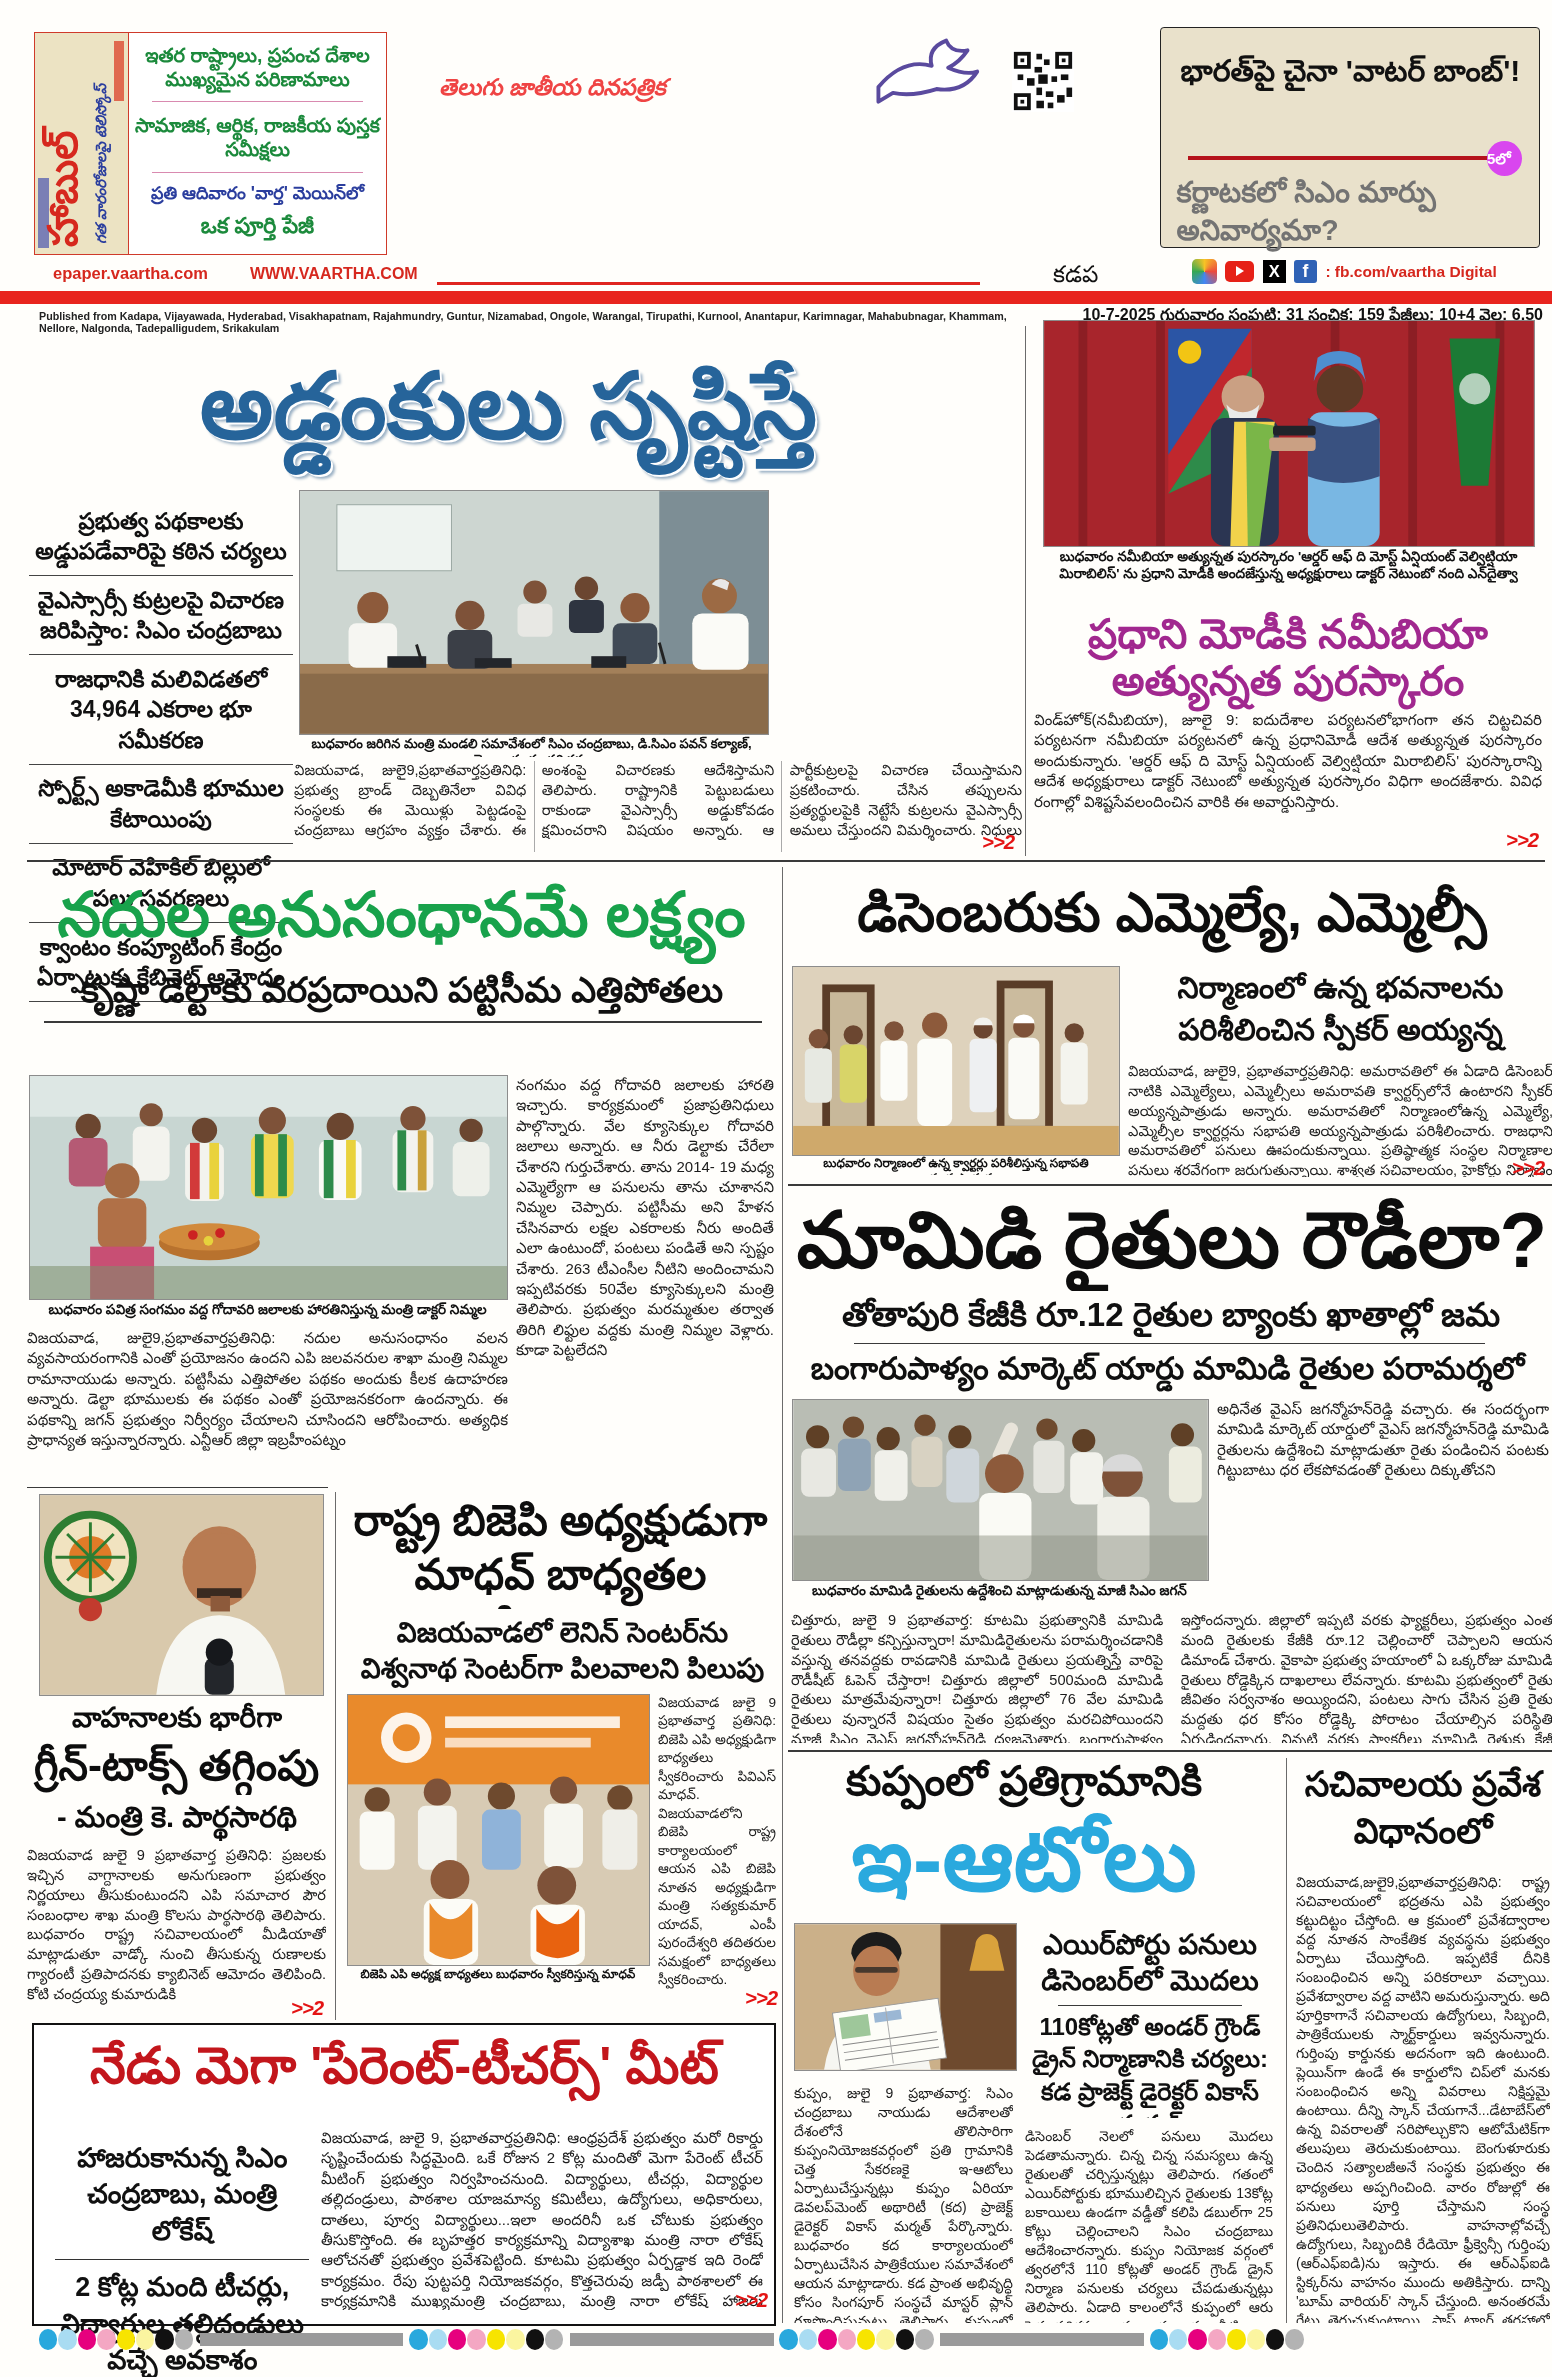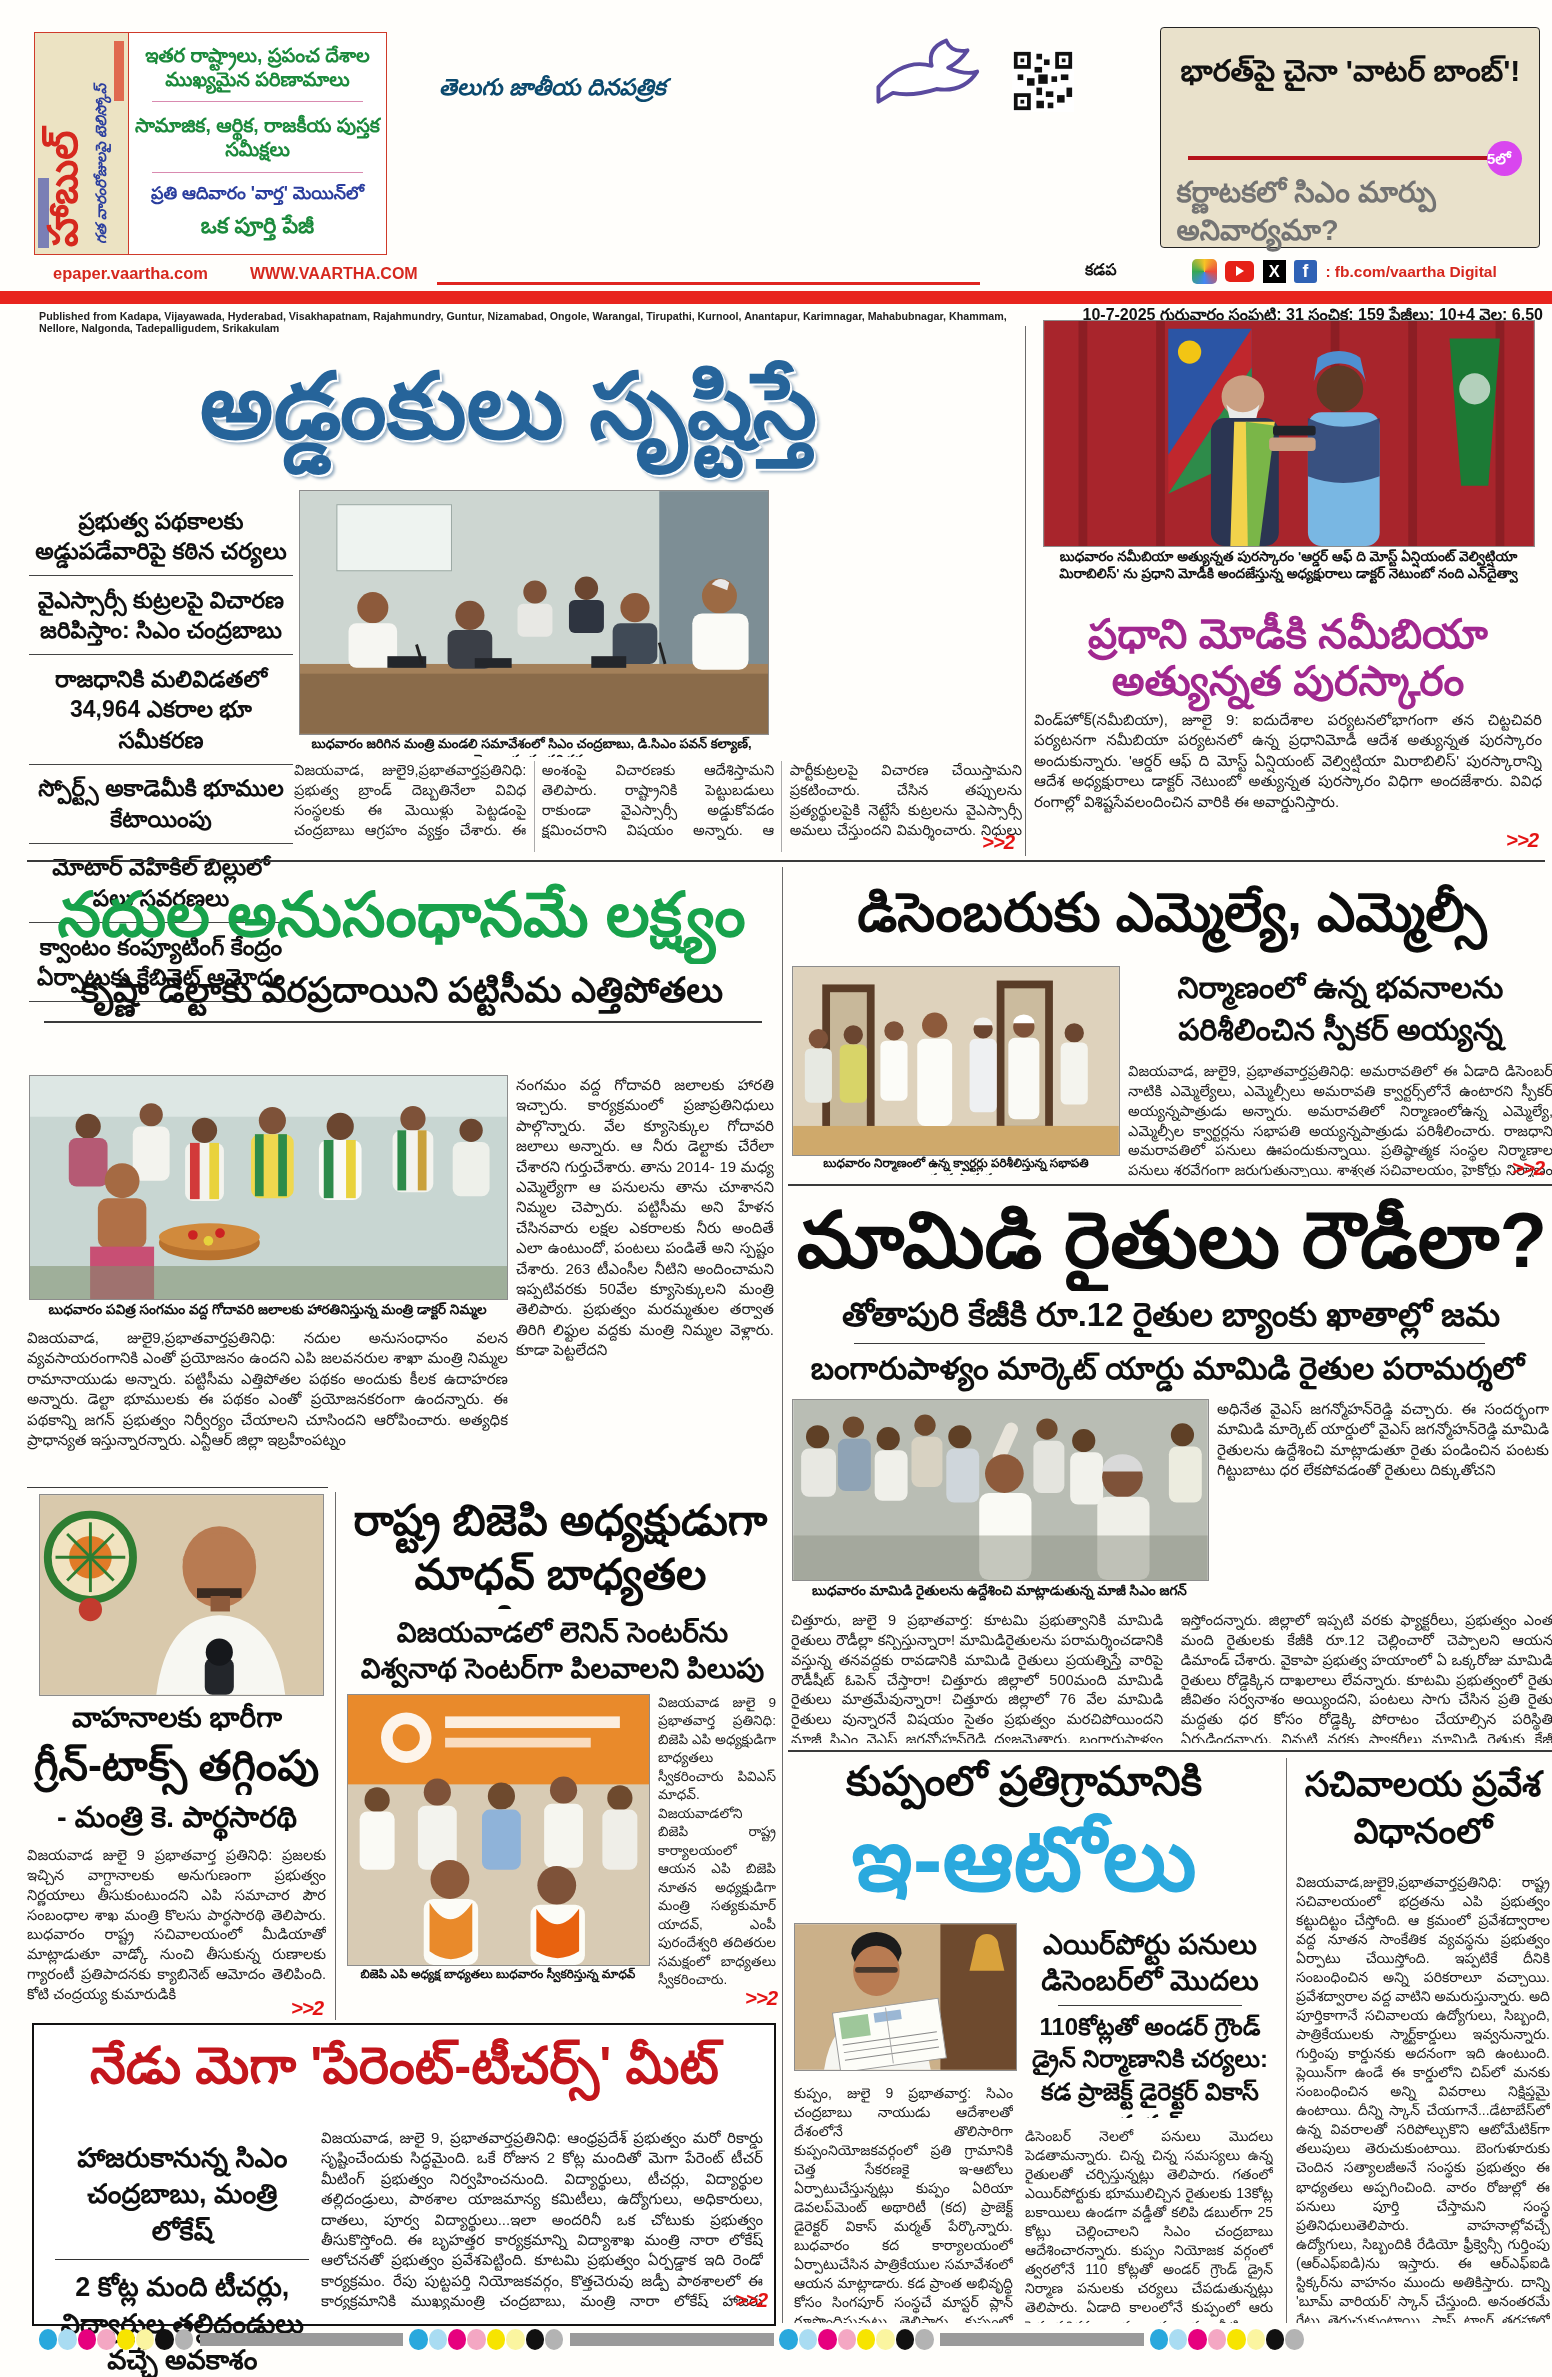--- a/index.html
+++ b/index.html
@@ -18,21 +18,21 @@
   .promo-left{width:93px;background:#ece3c3;position:relative;border-right:1.9px solid #cf3a2a;overflow:hidden;}
   .promo-vtxt{position:absolute;left:7.8px;top:9.7px;height:204px;writing-mode:vertical-rl;transform:rotate(180deg);
               color:#d6281e;font-size:41px;font-weight:bold;line-height:1;}
   .promo-vscript{position:absolute;left:56px;top:11.6px;height:199px;writing-mode:vertical-rl;transform:rotate(180deg);
               color:#2b3e9e;font-size:14.6px;font-style:italic;font-weight:bold;}
   .promo-right{flex:1;padding:9.7px 5.8px;display:flex;flex-direction:column;justify-content:space-between;}
   .promo-green{color:#1c8a3c;font-weight:bold;font-size:19.4px;text-align:center;line-height:1.25;}
   .promo-blue{color:#2b3e9e;font-weight:bold;font-size:17.5px;text-align:center;}
   .promo-big{color:#1c8a3c;font-weight:bold;font-size:22px;text-align:center;}
   .promo-sep{height:1px;background:#d98ab0;margin:3.9px 17.5px;}
-  .tagline{position:absolute;left:439px;top:74px;width:272px;color:#0c4a6e;font-size:23px;font-weight:bold;font-style:italic;}
+  .tagline{position:absolute;left:439px;top:74px;width:272px;color:#ef4444;font-size:23px;font-weight:bold;font-style:italic;}
   .logo{position:absolute;left:408px;top:47px;width:592px;height:221px;color:#5a4a9e;font-weight:bold;
         font-size:184px;line-height:218px;text-align:center;overflow:hidden;}
   .teaser{position:absolute;left:1160px;top:27px;width:378px;height:219px;background:#e9e1cb;border:1.5px solid #222;
           border-radius:3.9px;}
   .teaser-l1{position:absolute;left:19.4px;top:23px;width:340px;font-size:30px;font-weight:bold;color:#111;text-align:center;line-height:1.3;}
   .teaser-rule{position:absolute;left:27px;top:128px;width:301px;height:3.9px;background:#b5121b;}
   .badge{position:absolute;left:326px;top:113px;width:35px;height:35px;border-radius:50%;background:#d946ef;color:#fff;
          font-size:15px;font-weight:bold;line-height:35px;}
   .teaser-l2{position:absolute;left:15.5px;top:146px;width:347px;font-size:29px;font-weight:bold;color:#737373;line-height:1.3;}
   .redline{position:absolute;background:#e0251f;}
@@ -124,21 +124,21 @@
 
   <div class="teaser">
     <div class="teaser-l1">భారత్‌పై చైనా 'వాటర్ బాంబ్'!</div>
     <div class="teaser-rule"></div>
     <div class="badge">5లో</div>
     <div class="teaser-l2">కర్ణాటకలో సిఎం మార్పు అనివార్యమా?</div>
   </div>
 
   <div class="abs url-red" style="left:53px;top:264px;font-size:16.5px;">epaper.vaartha.com</div>
   <div class="abs url-red" style="left:250px;top:265px;font-size:16px;">WWW.VAARTHA.COM</div>
-  <div class="abs" style="left:1053px;top:261px;font-size:16px;font-weight:bold;margin-left:32px;">కడప</div>
+  <div class="abs" style="left:1053px;top:261px;font-size:23px;font-weight:normal;">కడప</div>
   <div class="abs" style="left:1192px;top:259px;width:349px;">
     <span class="icon" style="width:25px;height:25px;border-radius:4.9px;background:conic-gradient(#f7c325,#ec4b3c,#4286f4,#34a853,#f7c325);"></span>
     <span class="icon" style="width:29px;height:21.3px;border-radius:4.9px;background:#e62117;position:relative;margin-left:3.9px;"><span style="position:absolute;left:10.7px;top:4.9px;width:0;height:0;border-left:8.7px solid #fff;border-top:5.8px solid transparent;border-bottom:5.8px solid transparent;"></span></span>
     <span class="icon" style="width:23px;height:23px;background:#000;color:#fff;font-weight:bold;font-size:16.5px;line-height:23px;text-align:center;margin-left:3.9px;">X</span>
     <span class="icon" style="width:23px;height:23px;background:#2f62b5;color:#fff;font-weight:bold;font-size:17.5px;line-height:23px;text-align:center;border-radius:2.9px;margin-left:3.9px;">f</span>
     <span class="url-red" style="font-size:15.5px;margin-left:3.9px;vertical-align:middle;">: fb.com/vaartha Digital</span>
   </div>
 
   <div class="redline" style="left:437px;top:282px;width:543px;height:2.9px;"></div>
   <div class="redband"></div>

